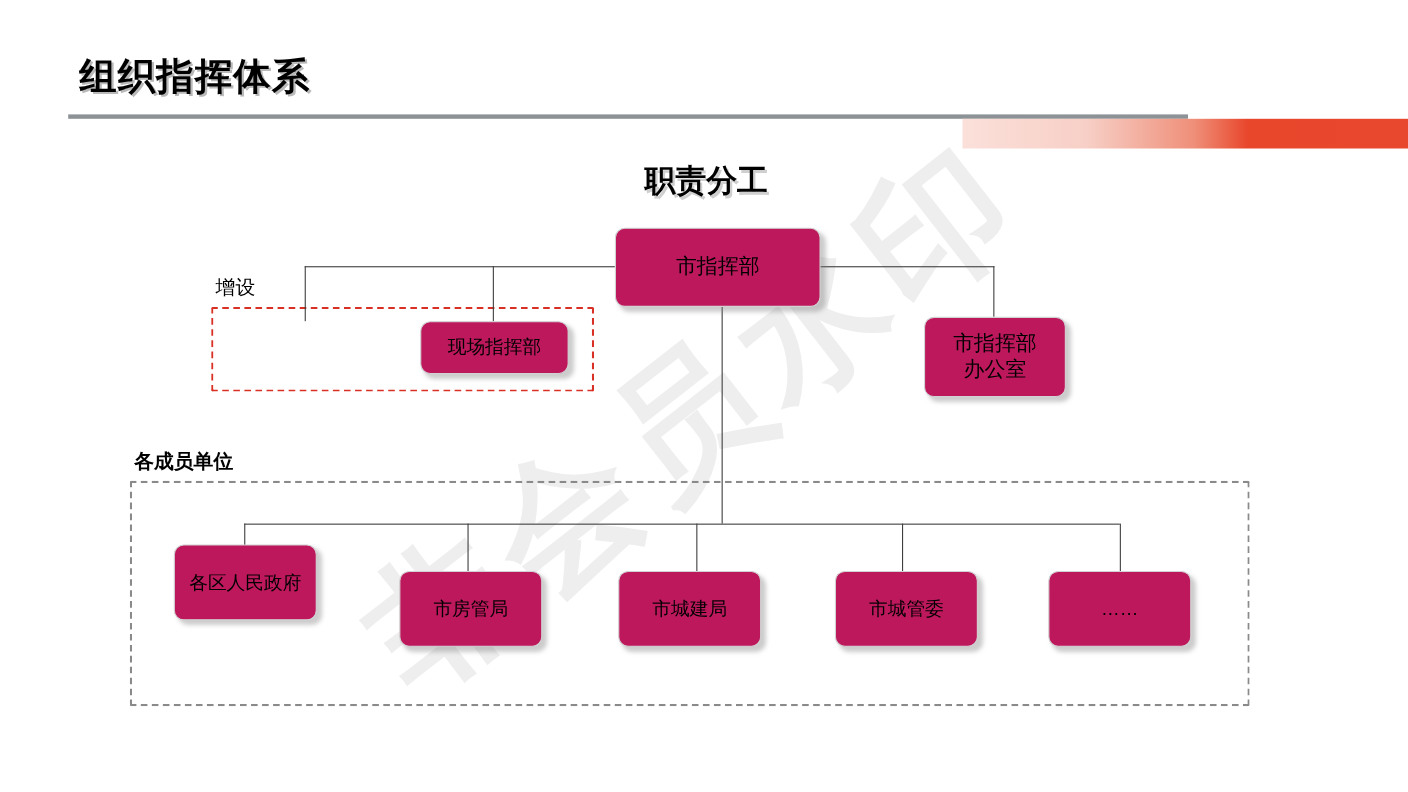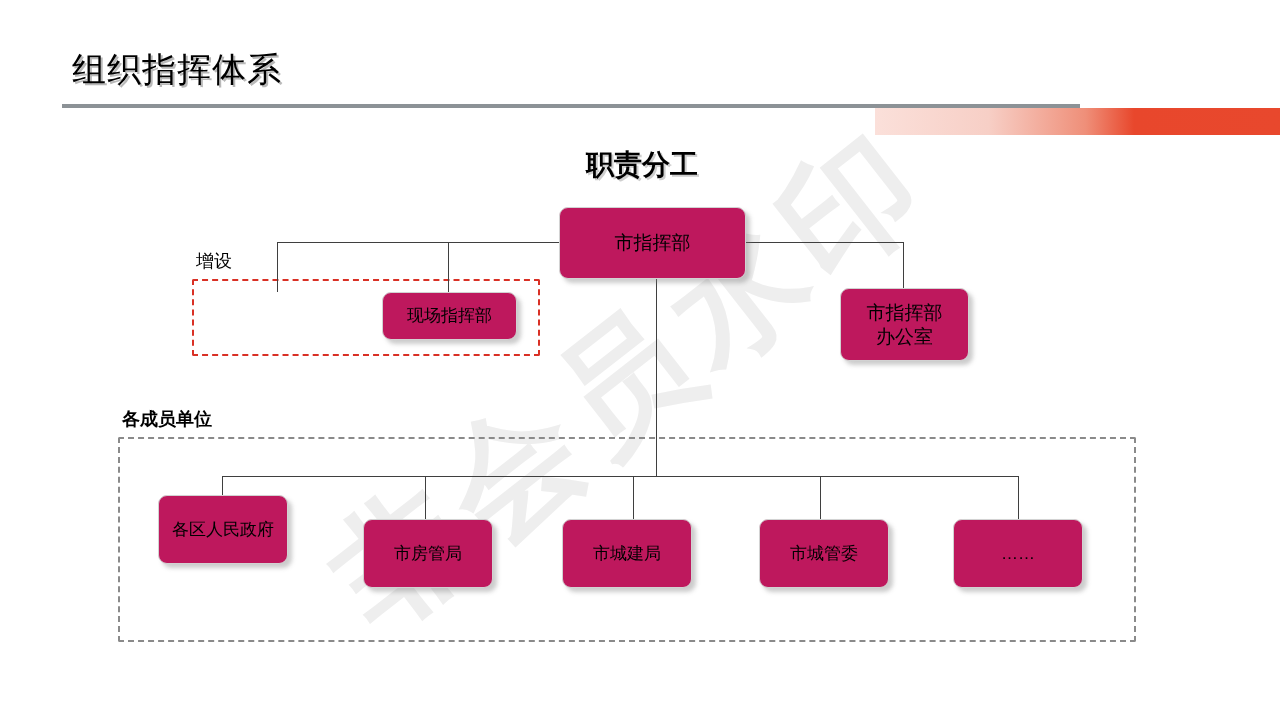--- a/index.html
+++ b/index.html
@@ -15,21 +15,21 @@
     overflow: hidden;
     font-family: "Liberation Sans", "DejaVu Sans", sans-serif;
   }
 
   
   .slide-title {
     position: absolute;
     left: 72px;
     top: 47px;
     font-size: 34px;
-    font-weight: normal;
+    font-weight: bold;
     color: #000000;
     letter-spacing: 1px;
     text-shadow: 2px 2px 0 #b9b9b9;
     white-space: nowrap;
   }
   .header-rule {
     position: absolute;
     left: 62px;
     top: 104px;
     width: 1018px;

